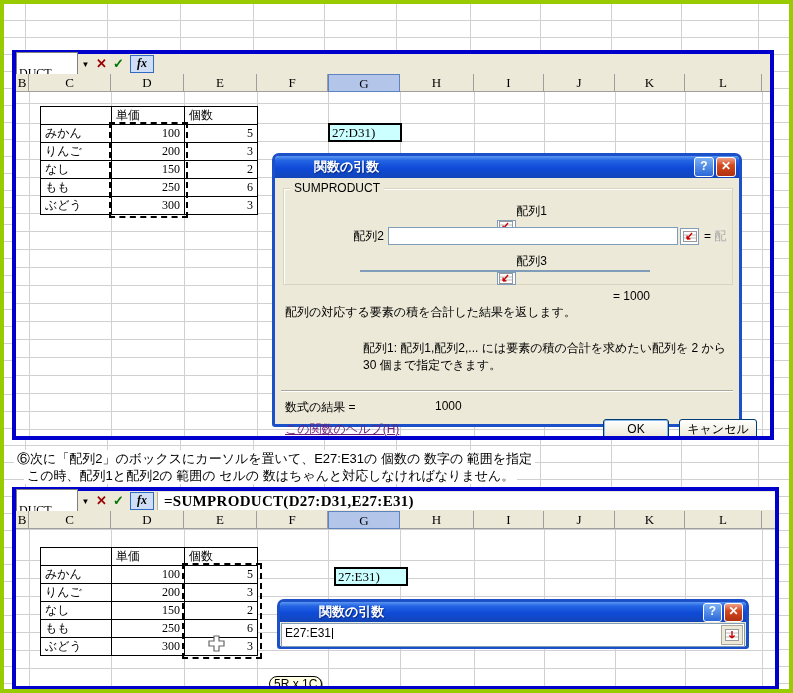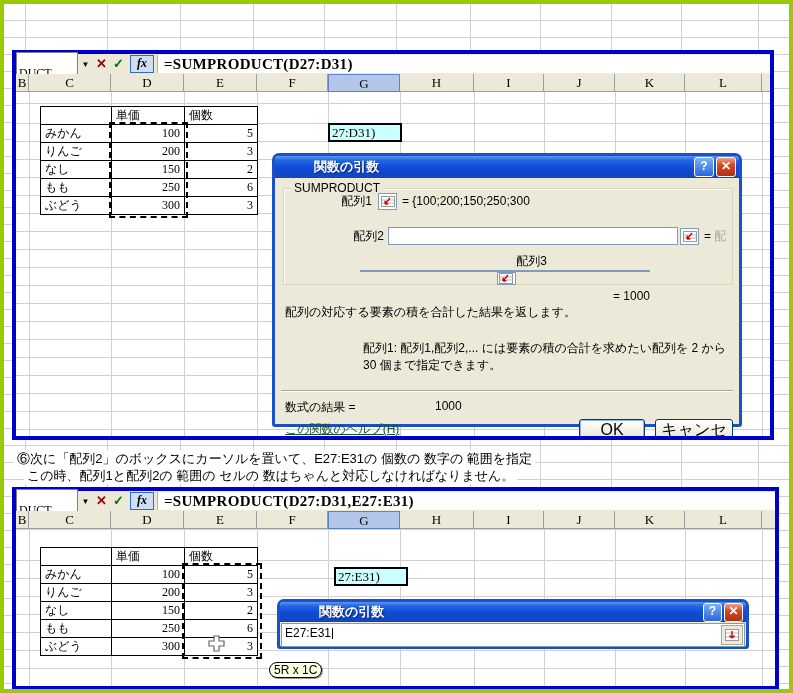--- a/index.html
+++ b/index.html
@@ -68,23 +68,23 @@
   .arglabel{width:88px;text-align:right;font-size:12px;padding-right:4px;}
   .arginput{width:290px;height:18px;box-sizing:border-box;background:#fff;border:1px solid #7f9db9;
     font:12px "Liberation Sans",sans-serif;line-height:16px;padding:0 3px;}
   .caret::after{content:"";display:inline-block;width:1px;height:11px;background:#000;margin-left:1px;vertical-align:-2px;}
   .rangebtn{width:19px;height:17px;box-sizing:border-box;margin-left:2px;background:#fff;border:1px solid #7f9db9;
     display:flex;align-items:center;justify-content:center;}
   .argresult{flex:1;font-size:12px;padding-left:5px;white-space:nowrap;overflow:hidden;}
   .argresult .gray{color:#a8a8a8;}
   .dlgtext{position:absolute;font-size:12px;color:#000;}
   .divider{position:absolute;height:1px;background:#aca899;box-shadow:0 1px 0 #fff;}
-  .helplink{color:#14532d;text-decoration:underline;cursor:pointer;}
+  .helplink{color:#701a75;text-decoration:underline;cursor:pointer;}
   .xpbtn{position:absolute;height:21px;box-sizing:border-box;border:1px solid #003c74;border-radius:3px;
-    background:linear-gradient(180deg,#ffffff,#ece9d8 85%,#d8d0bf);font-size:16px;text-align:center;line-height:19px;cursor:default;}
+    background:linear-gradient(180deg,#ffffff,#ece9d8 85%,#d8d0bf);font-size:12px;text-align:center;line-height:19px;cursor:default;margin-left:24px;}
   .xpbtn.default{box-shadow:inset 0 0 0 1px #88b8e8;}
   .minibody{position:relative;height:22px;margin:1px;background:#fff;border:1px solid #7f9db9;}
   .minivalue{position:absolute;left:3px;top:2px;font:12px "Liberation Sans",sans-serif;}
   .miniexpand{position:absolute;right:1px;top:1px;width:20px;height:18px;background:#ece9d8;border:1px solid #aca899;
     display:flex;align-items:center;justify-content:center;}
   .tooltip{position:absolute;background:#ffffe1;border:1px solid #000;font-size:12px;line-height:14px;padding:0 4px;box-shadow:1px 1px 0 #999;}
   .cellcursor{position:absolute;pointer-events:none;}
 </style>
 </head>
 <body>
@@ -92,21 +92,20 @@
 <div class="page">
 
 
   <div class="shot" style="left:8px;top:46px;width:762px;height:390px;">
     <div class="fbar">
       <div class="namebox">DUCT</div>
       <div class="dd">▼</div>
       <div class="fbtn cancel">✕</div>
       <div class="fbtn enter">✓</div>
       <div class="fxbtn">fx</div>
-      <div class="formula">=SUMPRODUCT(D27:D31)</div>
     </div>
     <div class="colheads">
       <div class="ch" style="width:13px">B</div>
       <div class="ch" style="width:82px">C</div>
       <div class="ch" style="width:73px">D</div>
       <div class="ch" style="width:73px">E</div>
       <div class="ch" style="width:71px">F</div>
       <div class="ch sel" style="width:72px">G</div>
       <div class="ch" style="width:74px">H</div>
       <div class="ch" style="width:70px">I</div>
@@ -156,21 +155,21 @@
       <div class="refcell" style="left:312px;top:31px;">27:D31)</div>
 
       <div class="xpwin" style="left:256px;top:61px;width:470px;height:274px;">
         <div class="titlebar">
           <div class="titletext">関数の引数</div>
           <div class="tbtn help">?</div>
           <div class="tbtn close">✕</div>
         </div>
         <div class="fieldset" style="left:8px;top:32px;width:448px;height:95px;">
           <div class="legend">SUMPRODUCT</div>
-          <div class="argrow" style="top:2px;">
+          <div class="argrow" style="top:14px;flex-direction:column;">
             <div class="arglabel">配列1</div>
             <div class="rangebtn">
               <svg width="14" height="11" viewBox="0 0 14 11">
                   <rect x="0.5" y="0.5" width="13" height="10" fill="#fff" stroke="#999"></rect>
                   <line x1="1" y1="4" x2="13" y2="4" stroke="#bbb"></line>
                   <line x1="1" y1="7" x2="13" y2="7" stroke="#bbb"></line>
                   <path d="M9 2 L4 8 M4 8 l0.2 -3.4 M4 8 l3.4 -0.2" stroke="#cc0000" stroke-width="1.4" fill="none"></path>
                 </svg>
             </div>
             <div class="argresult"><span>=</span> <span>{100;200;150;250;300</span></div>
@@ -298,17 +297,17 @@
               </svg>
           </span>
         </div>
       </div>
 
       <div class="cellcursor" style="left:192px;top:106px;">
         <svg width="17" height="17" viewBox="0 0 17 17">
             <path d="M6 1 h5 v5 h5 v5 h-5 v5 H6 v-5 H1 V6 h5 z" fill="#fff" stroke="#666" stroke-width="1.2"></path>
           </svg>
       </div>
-      <div class="tooltip" style="left:253px;top:133px;border-radius:8px;">5R x 1C</div>
+      <div class="tooltip" style="left:253px;top:147px;border-radius:8px;">5R x 1C</div>
     </div>
   </div>
 
 </div>
 
 </body></html>

